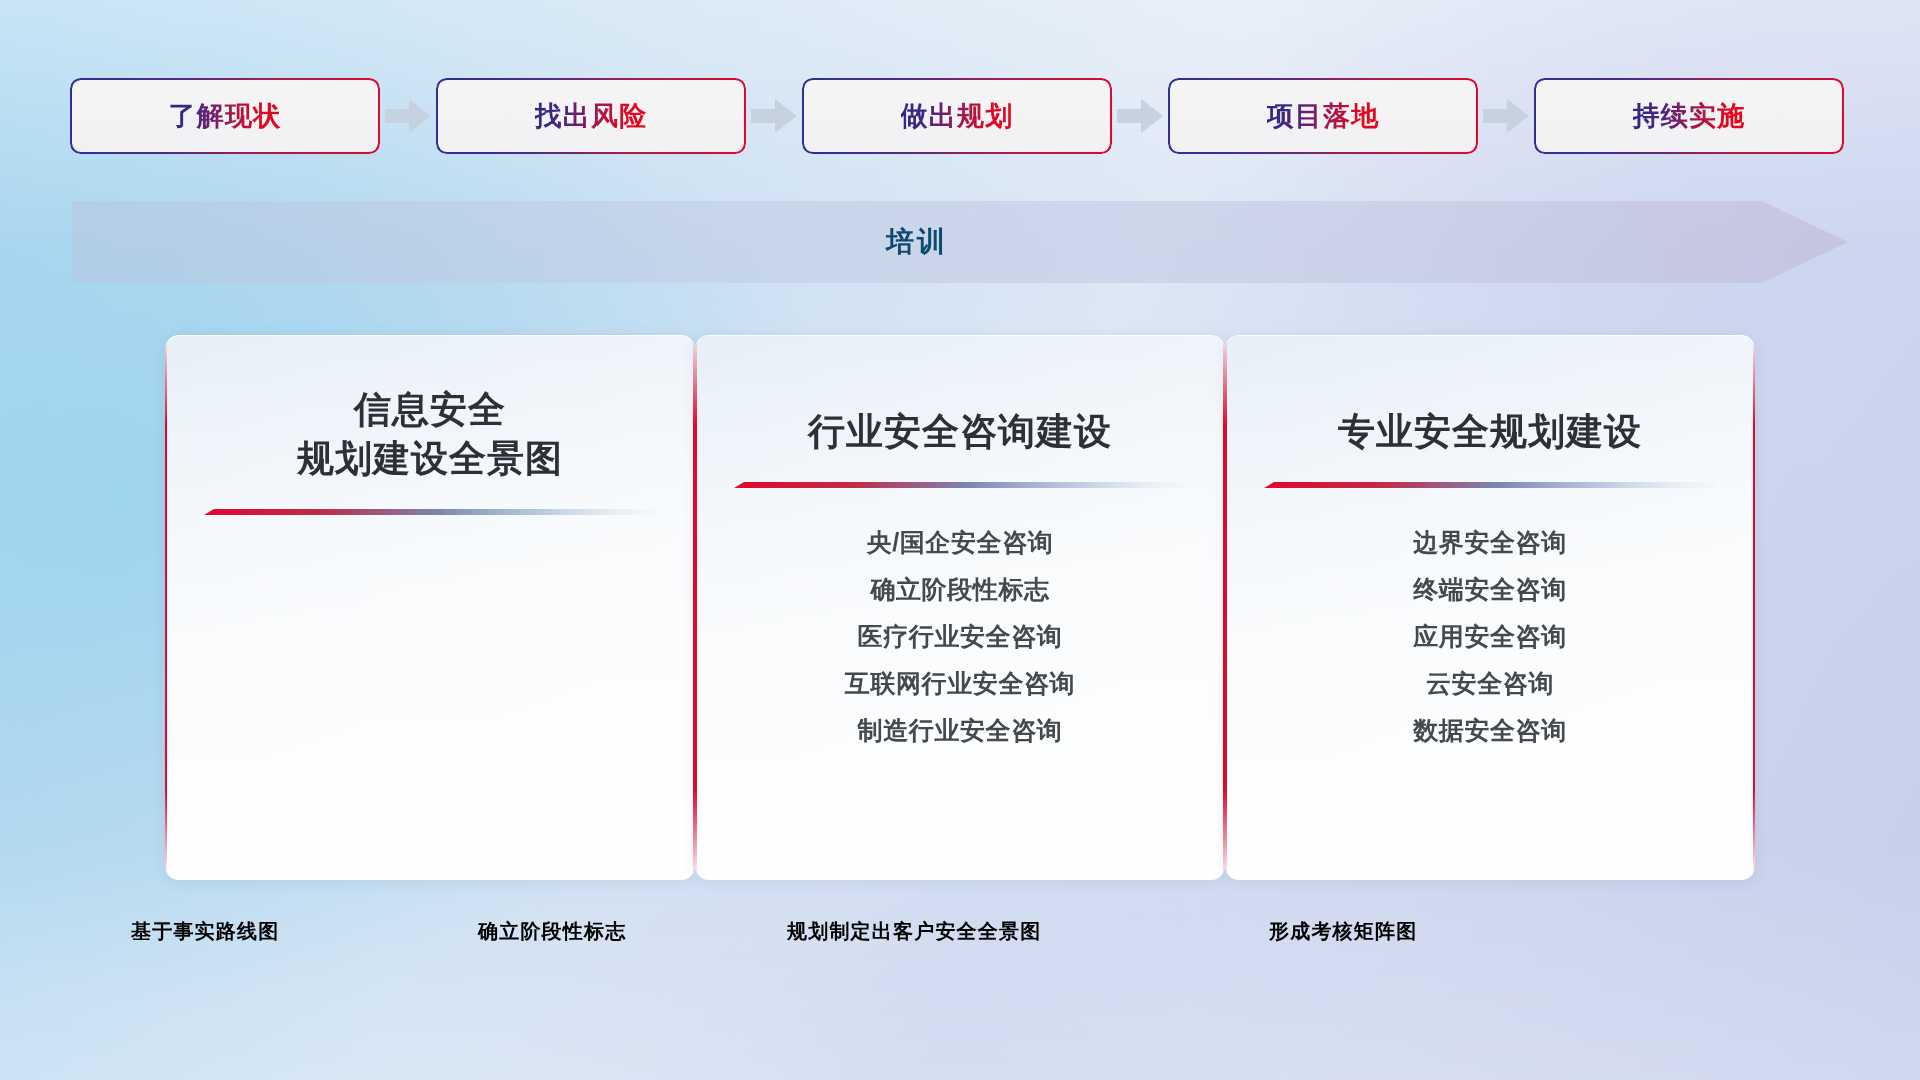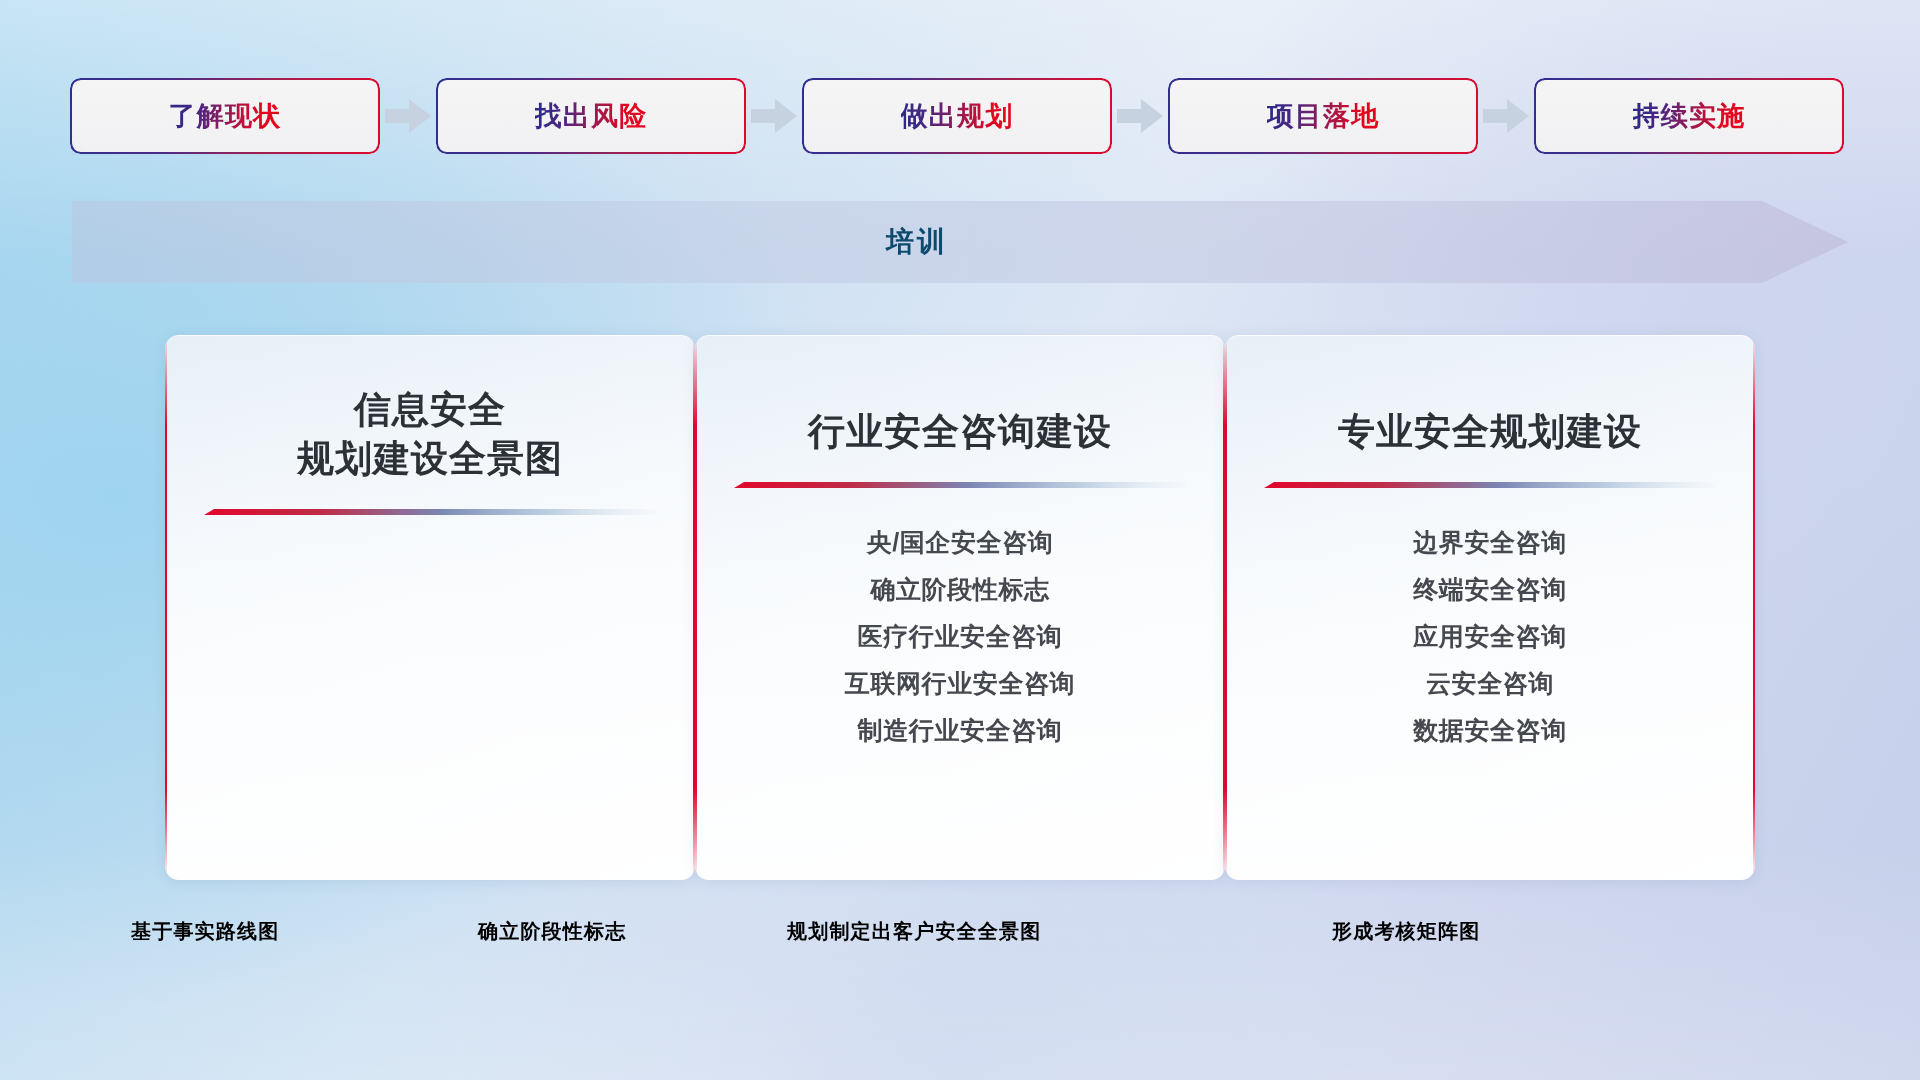--- a/index.html
+++ b/index.html
@@ -190,21 +190,21 @@
     position: absolute;
     font-size: 20px;
     font-weight: 700;
     color: #000000;
     letter-spacing: 1.2px;
     white-space: nowrap;
   }
   .bl-0 { left: 131px; }
   .bl-1 { left: 478px; }
   .bl-2 { left: 787px; }
-  .bl-3 { left: 1332px; font-family: Liberation Mono, monospace; }
+  .bl-3 { left: 1269px; font-family: Liberation Mono, monospace; }
 </style>
 </head>
 <body>
 
 <div id="bg-base"></div>
 <div id="bg-sheen"></div>
 
 <div id="step-row">
 
   <div class="step-box">

